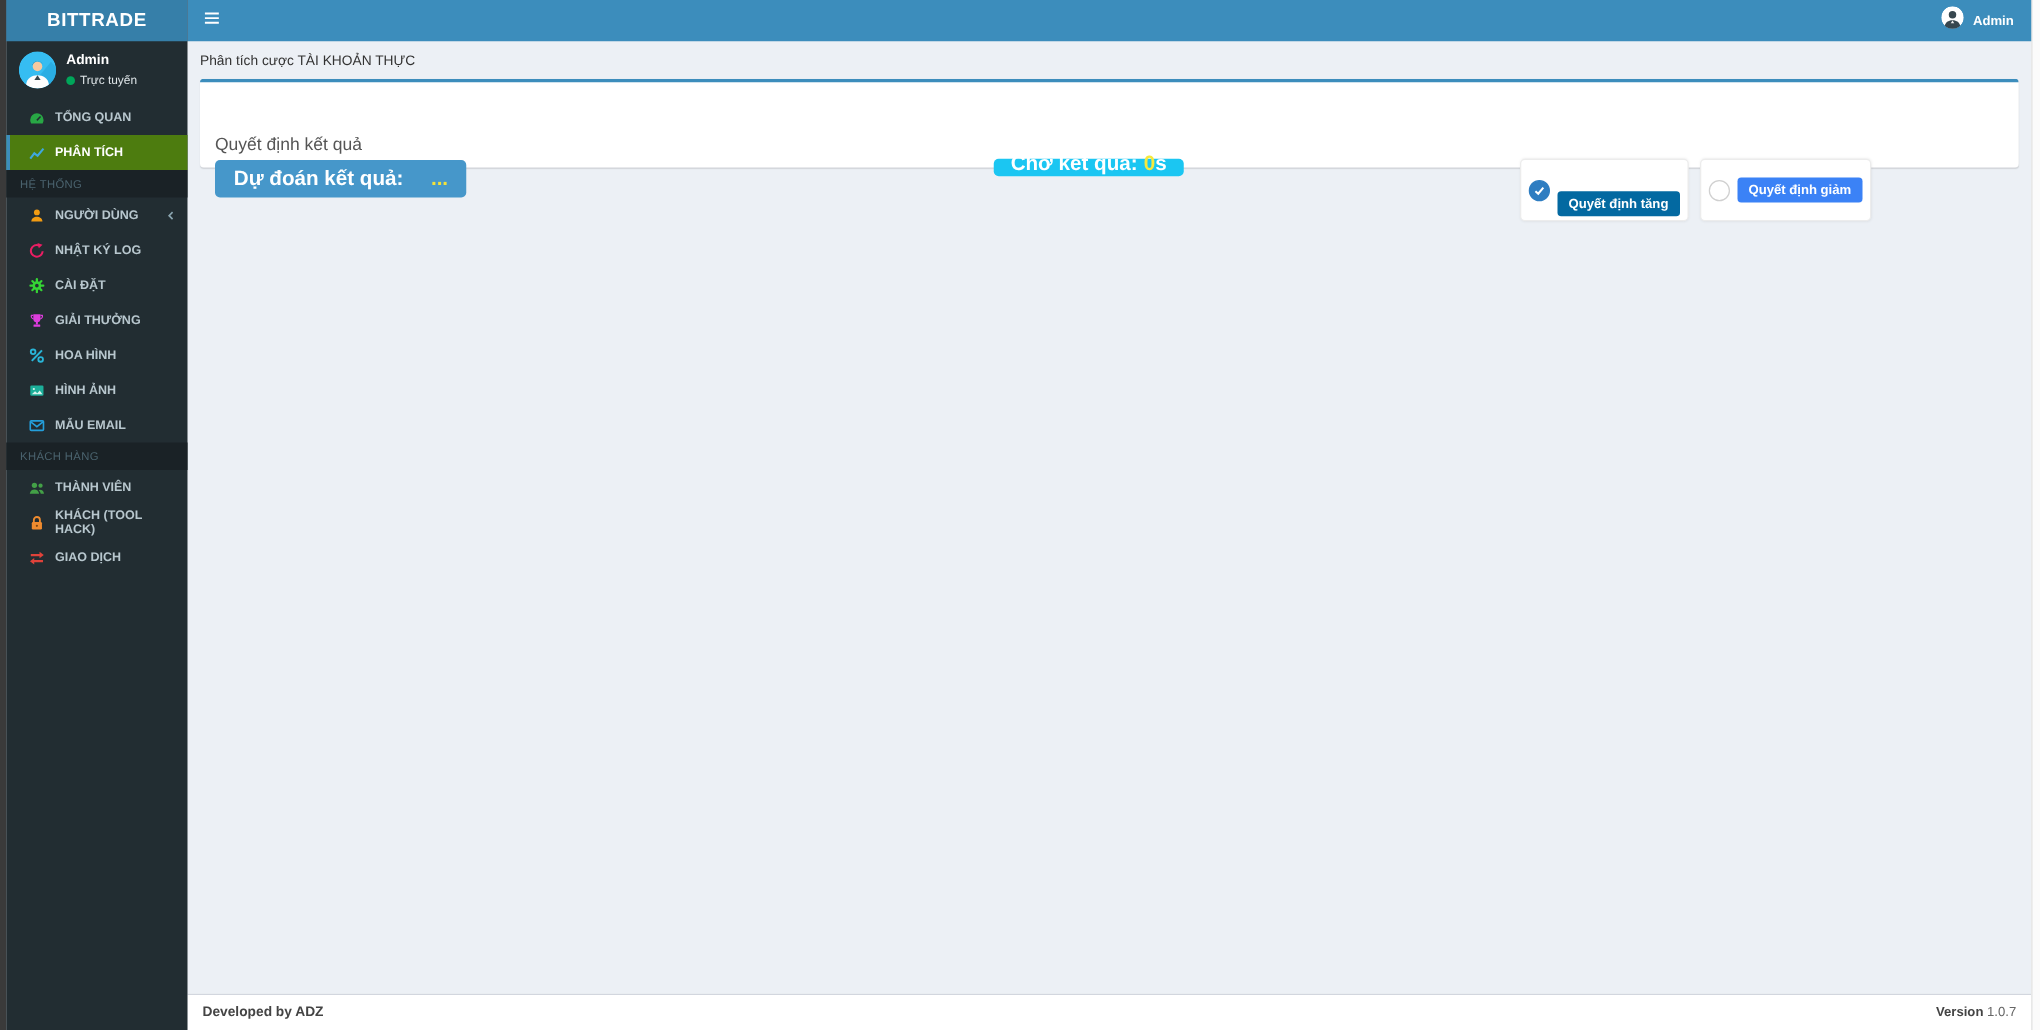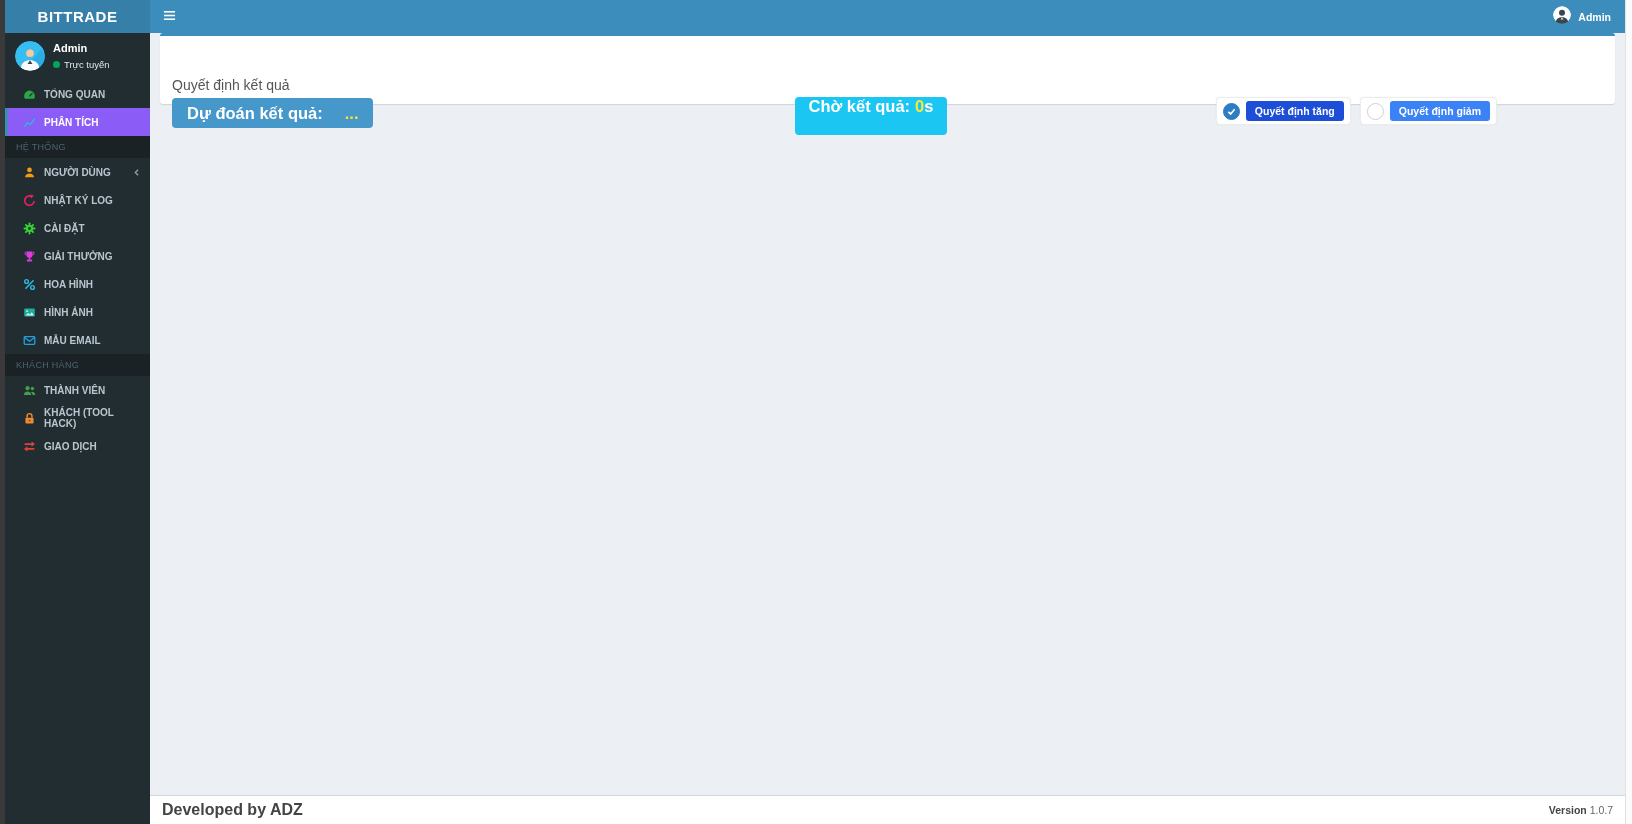--- a/index.html
+++ b/index.html
@@ -12,54 +12,54 @@
   
   .sidebar{position:absolute;left:0;top:0;width:145px;height:824px;background:#222d32;z-index:2;}
   .logo{height:33px;background:#367fa9;color:#fff;font-size:15px;font-weight:bold;letter-spacing:.5px;display:flex;align-items:center;justify-content:center;}
   .user-panel{display:flex;gap:8px;padding:8px 10px 9px 10px;align-items:center;}
   .user-panel .avatar{width:30px;height:30px;flex:0 0 30px;}
   .user-panel .uname{font-size:11px;font-weight:bold;color:#fff;line-height:1.2;}
   .user-panel .ustatus{display:flex;align-items:center;gap:4px;margin-top:3px;font-size:9.5px;color:#dfe6e9;}
   .dot{width:7px;height:7px;border-radius:50%;background:#00a65a;display:inline-block;}
   .menu{list-style:none;margin:0;padding:0;}
   .menu li.item{height:28px;display:flex;align-items:center;padding-left:13px;padding-right:8px;font-size:10px;font-weight:700;color:#b8c7ce;cursor:pointer;border-left:3px solid transparent;}
-  .menu li.item.active{background:#8b5cf6;border-left-color:#3c8dbc;color:#fff;text-align:right;}
+  .menu li.item.active{background:#4d7c0f;border-left-color:#3c8dbc;color:#fff;text-align:right;}
   .menu li.section{height:22px;display:flex;align-items:center;padding-left:11px;font-size:9px;color:#4b646f;background:#1a2226;letter-spacing:.3px;}
   .mi{width:17px;margin-right:6px;display:flex;align-items:center;justify-content:center;flex:0 0 17px;}
   .chev{margin-left:auto;display:flex;align-items:center;}
 
   
   .navbar{position:absolute;left:145px;top:0;width:1475px;height:33px;background:#3c8dbc;display:flex;align-items:center;z-index:1;}
   .nav-toggle{padding:0 13px;height:33px;display:flex;align-items:center;cursor:pointer;}
   .nav-user{margin-left:auto;display:flex;align-items:center;gap:7px;padding:0 14px;height:33px;cursor:pointer;}
   .nav-user .lbl{color:#fff;font-size:10.5px;font-weight:600;}
 
   
   .content{position:absolute;left:145px;top:33px;width:1475px;height:762px;background:#ecf0f5;}
   .page-title{padding:10px 10px 8px 10px;font-size:11px;color:#333;}
   .box{position:relative;margin:0 10px;background:#fff;border-top:3px solid #3c8dbc;border-radius:3px;box-shadow:0 1px 1px rgba(0,0,0,.12);height:71px;}
   .box-title{padding:8px 12px 0 12px;font-size:14px;color:#555;margin-top:33px;}
   .box-body{position:relative;height:40px;margin-top:0;padding:0 12px;display:flex;align-items:center;}
   .btn-predict{display:inline-flex;align-items:center;gap:22px;background:#4697ca;border:none;border-radius:4px;color:#fff;font-size:16.5px;font-weight:bold;padding:4px 15px;height:30px;cursor:pointer;}
   .btn-predict .dots{color:#f3e23a;font-weight:bold;}
-  .badge-wait{position:absolute;left:50%;margin-left:-93px;top:4px;height:38px;display:inline-flex;align-items:flex-start;gap:5px;background:#1bc6f2;border-radius:4px;color:#fff;font-size:16.5px;font-weight:bold;padding:0 14px;}
+  .badge-wait{position:absolute;left:50%;margin-left:-93px;top:4px;height:14px;display:inline-flex;align-items:flex-end;gap:5px;background:#1bc6f2;border-radius:4px;color:#fff;font-size:16.5px;font-weight:bold;padding:0 14px;}
   .badge-wait .num{color:#f6e93c;}
   .toggles{position:absolute;right:118px;top:4px;display:flex;gap:9px;}
   .toggle-card{display:flex;align-items:center;gap:6px;background:#fff;border:1px solid #ececec;border-radius:4px;padding:3px 6px;box-shadow:0 0 2px rgba(0,0,0,.06);}
   .radio{width:17px;height:17px;border-radius:50%;background:#fff;border:1px solid #d0d0d0;display:flex;align-items:center;justify-content:center;cursor:pointer;}
   .radio svg{display:none;}
   .radio.checked{background:#2e7dc1;border-color:#2e7dc1;}
   .radio.checked svg{display:block;}
   .btn-mini{border:none;border-radius:3px;color:#fff;font-size:10.5px;font-weight:bold;padding:4px 9px;cursor:pointer;white-space:nowrap;}
-  .btn-up{background:#1d4ed8;}
+  .btn-up{background:#0369a1;margin-top:22px;}
   .btn-down{background:#3b82f6;}
 
   
   .footer{position:absolute;left:145px;top:795px;width:1475px;height:29px;background:#fff;border-top:1px solid #d2d6de;display:flex;align-items:center;padding:0 12px;}
-  .footer .dev{font-size:16px;font-weight:bold;color:#444;}
+  .footer .dev{font-size:11px;font-weight:bold;color:#444;}
   .footer .ver{margin-left:auto;font-size:10.5px;color:#666;}
   .footer .ver b{color:#444;}
 </style>
 </head>
 <body>
 
 <div class="stage">
   <div class="app">
 
     <aside class="sidebar">
@@ -249,20 +249,21 @@
               <path d="M2.6 16.4c.5-3.5 3.1-5.2 6.4-5.2s5.9 1.7 6.4 5.2a9 9 0 0 1-12.8 0z" fill="#37474f"></path>
               <path d="M9 11.4l-1.4 2.2h2.8z" fill="#f1f1f1"></path>
             </g>
           </svg>
         </span>
         <span class="lbl">Admin</span>
       </div>
     </header>
 
     <main class="content">
+      <div class="page-title">Phân tích cược TÀI KHOẢN THỰC</div>
 
       <section class="box">
         <div class="box-title">Quyết định kết quả</div>
         <div class="box-body">
 
           <button class="btn-predict">
             <span>Dự đoán kết quả:</span>
             <span class="dots">...</span>
           </button>
 

